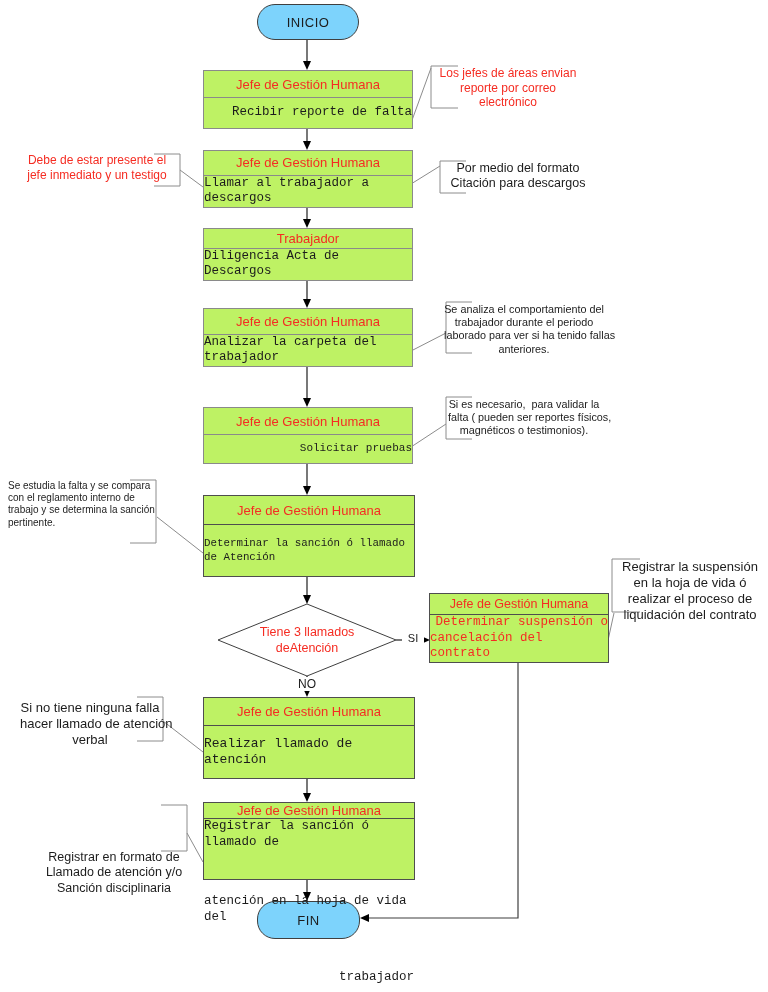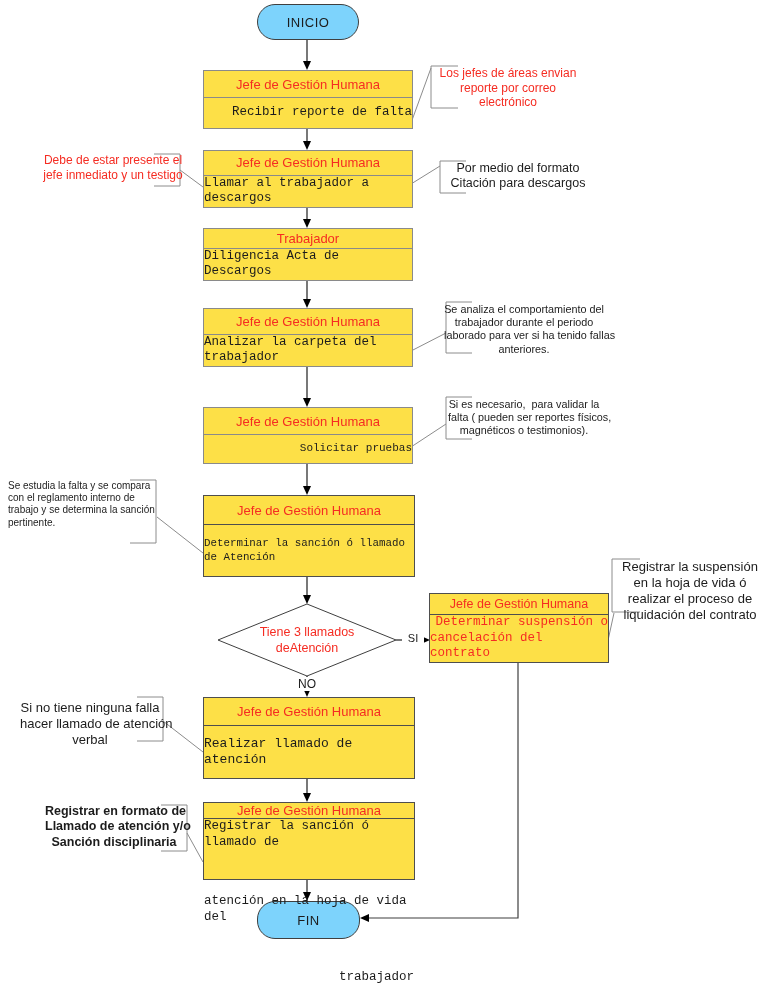--- a/index.html
+++ b/index.html
@@ -7,21 +7,21 @@
           font-family:"Liberation Sans", sans-serif;color:var(--text);}
   svg.wires{position:absolute;left:0;top:0;z-index:1;}
 
   
   .terminal{position:absolute;z-index:2;border:1px solid #3f3f3f;border-radius:18px;background:#7dd3fc;
             display:flex;align-items:center;justify-content:center;font-size:13px;letter-spacing:.5px;}
   .t-start{left:257px;top:4px;width:100px;height:34px;}
   .t-end{left:257px;top:901px;width:101px;height:36px;}
 
   
-  .pbox{position:absolute;z-index:2;background:#fde047;border:1px solid var(--box-border);display:flex;flex-direction:column;}
+  .pbox{position:absolute;z-index:2;background:#bef264;border:1px solid var(--box-border);display:flex;flex-direction:column;}
   .pbox .hd{display:flex;align-items:center;justify-content:center;color:var(--red);font-size:13px;
             border-bottom:1px solid var(--box-border);}
   .pbox .bd{flex:1;display:flex;flex-direction:column;align-items:flex-end;justify-content:center;font-size:12.5px;line-height:1.25;font-family:Liberation Mono, monospace;}
   .pbox.dark{border-color:var(--box-border-dark);}
   .pbox.dark .hd{border-bottom-color:var(--box-border-dark);}
   .b1{left:203px;top:70px;width:208px;height:57px;}  .b1 .hd{height:26px;}
   .b2{left:203px;top:150px;width:208px;height:56px;} .b2 .hd{height:26px;}
   .b3{left:203px;top:228px;width:208px;height:51px;} .b3 .hd{height:24px;}
   .b4{left:203px;top:308px;width:208px;height:57px;} .b4 .hd{height:26px;}
   .b5{left:203px;top:407px;width:208px;height:55px;} .b5 .hd{height:26px;} .b5 .bd{font-size:11px;}
@@ -36,28 +36,28 @@
                  color:var(--red);font-size:12.5px;line-height:1.3;}
   .branch{position:absolute;z-index:3;background:#fff;text-align:center;}
   .lbl-si{left:402px;top:632px;width:22px;font-size:11px;}
   .lbl-no{left:294px;top:677px;width:26px;font-size:12px;}
 
   
   .note{position:absolute;z-index:2;line-height:1.22;}
   .note .ln{display:block;white-space:pre;}
   .n-red{color:var(--red);}
   .a1{left:437px;top:66px;width:142px;font-size:12px;text-align:center;}
-  .a2{left:22px;top:153px;width:150px;font-size:12px;text-align:center;margin-left:16px;}
+  .a2{left:22px;top:153px;width:150px;font-size:12px;text-align:center;}
   .a3{left:448px;top:161px;width:140px;font-size:12.5px;text-align:center;}
   .a4{left:444px;top:303px;width:160px;font-size:10.8px;text-align:center;}
   .a5{left:448px;top:398px;width:152px;font-size:10.8px;text-align:center;}
   .a6{left:8px;top:480px;width:146px;font-size:10px;text-align:left;}
   .a7{left:616px;top:559px;width:148px;font-size:13px;text-align:center;}
   .a8{left:20px;top:700px;width:140px;font-size:13px;text-align:center;}
-  .a9{left:45px;top:804px;width:138px;font-size:12.5px;text-align:center;font-weight:bold;}
+  .a9{left:45px;top:850px;width:138px;font-size:12.5px;text-align:center;}
 </style>
 </head>
 <body>
 
 <div class="canvas">
 
   <svg class="wires" width="768" height="992" viewBox="0 0 768 992">
 
     <polygon points="307,604 396,640 307,676 218,640" fill="#ffffff" stroke="#3f3f3f" stroke-width="1"></polygon>
 

